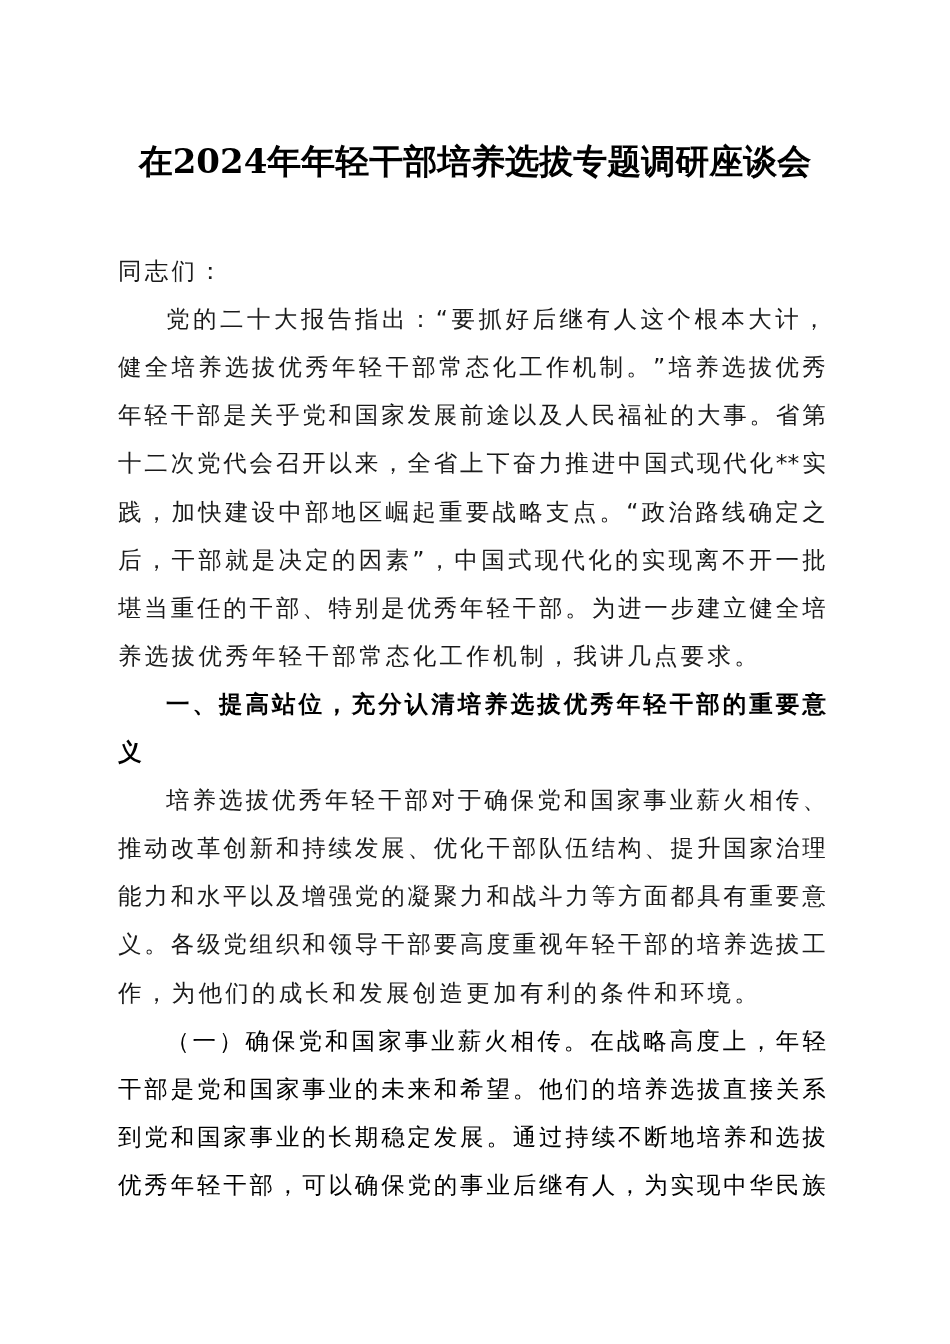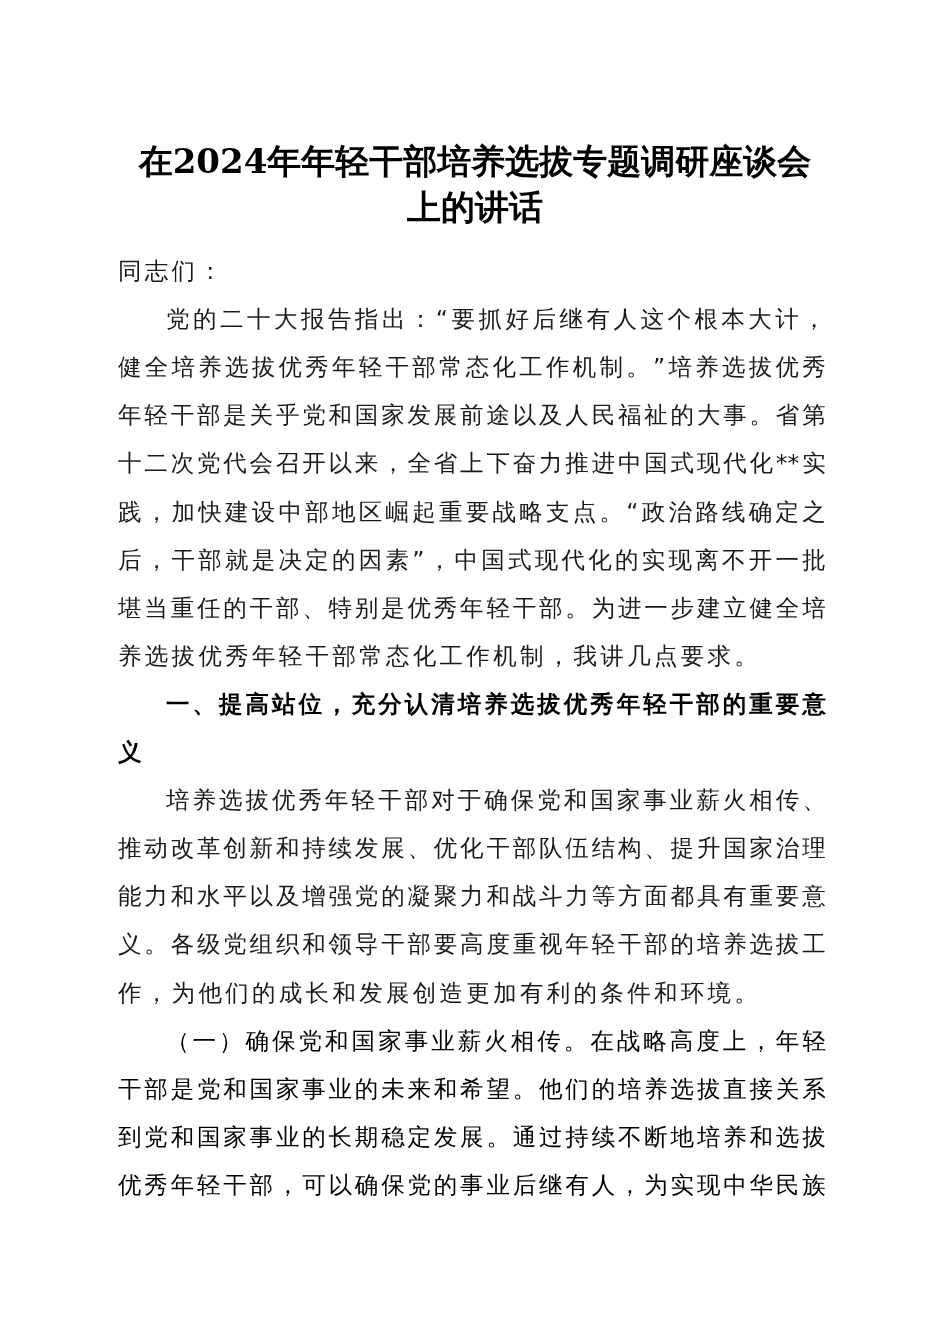--- a/index.html
+++ b/index.html
@@ -59,21 +59,20 @@
     .line.sub-heading {
       color: #000;
     }
     .ch { display: inline-block; }
   </style>
 </head>
 <body>
 
 <div class="page">
   <div class="title title-line-1">在2024年年轻干部培养选拔专题调研座谈会</div>
-  <div class="title title-line-2">上的讲话</div>
 
   <div id="body-container">
       <div class="line  last" style="top: 256px;">
         <span class="ch">同</span>
         <span class="ch">志</span>
         <span class="ch">们</span>
         <span class="ch">：</span>
       </div>
       <div class="line indent" style="top: 304.1px;">
         <span class="ch">党</span>

